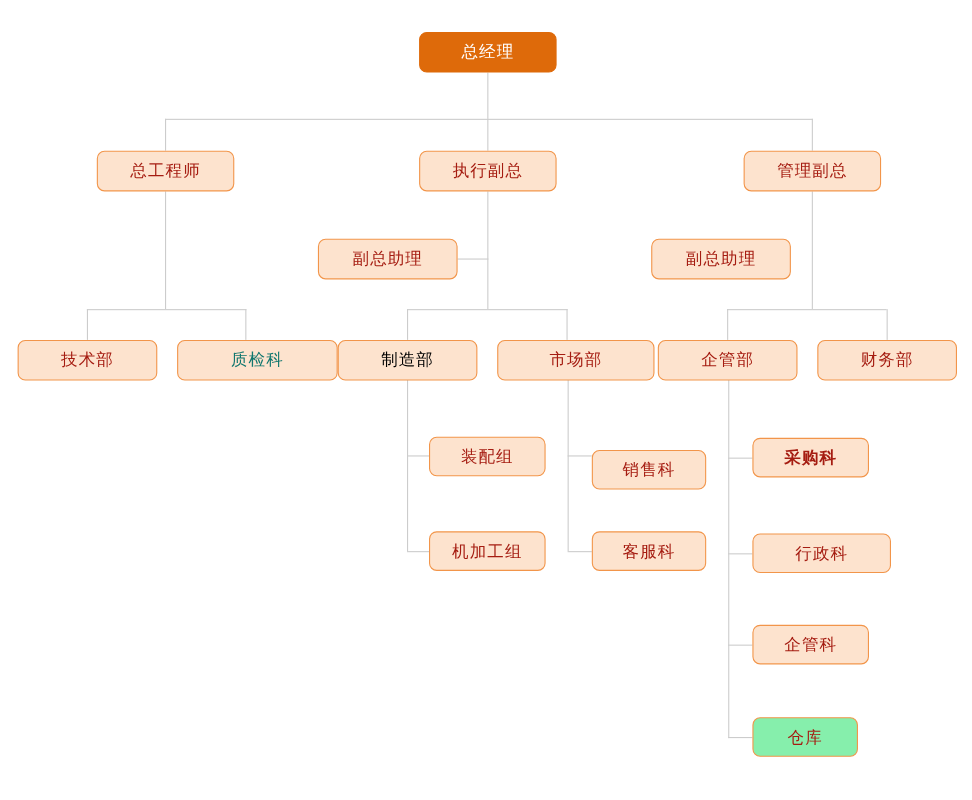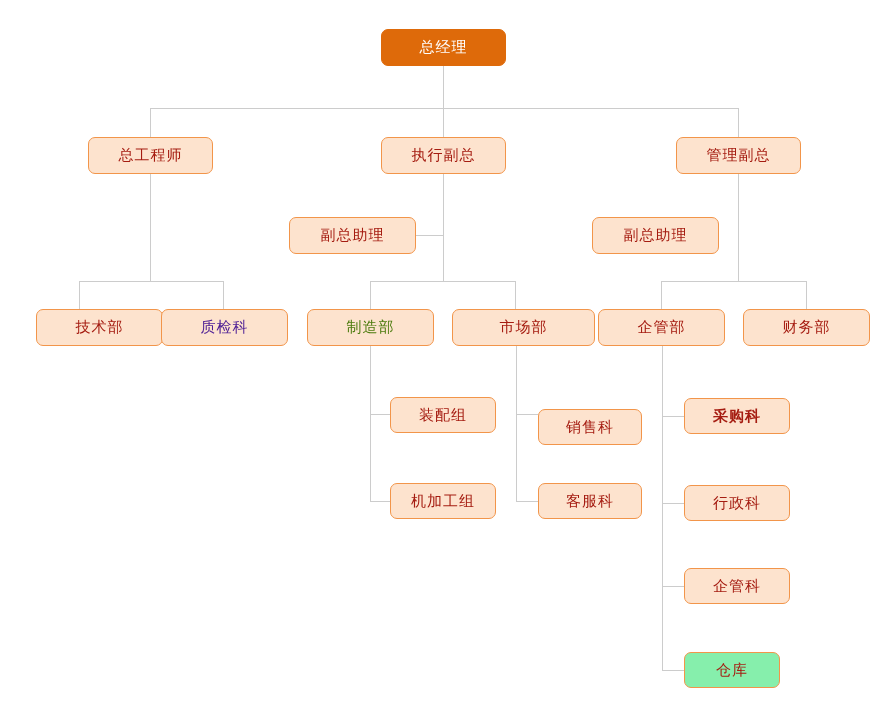--- a/index.html
+++ b/index.html
@@ -121,29 +121,29 @@
   </div>
 
   <div class="node level-sub" style="left: 289px; top: 217px; width: 127px; height: 37px; background: rgb(253, 227, 206); border-color: rgb(242, 149, 74); color: rgb(165, 28, 17);">
     <span class="node-label">副总助理</span>
   </div>
 
   <div class="node level-sub" style="left: 592px; top: 217px; width: 127px; height: 37px; background: rgb(253, 227, 206); border-color: rgb(242, 149, 74); color: rgb(165, 28, 17);">
     <span class="node-label">副总助理</span>
   </div>
 
-  <div class="node level-sub" style="left: 16px; top: 309px; width: 127px; height: 37px; background: rgb(253, 227, 206); border-color: rgb(242, 149, 74); color: rgb(165, 28, 17); margin-left: 20px;">
+  <div class="node level-sub" style="left: 16px; top: 309px; width: 127px; height: 37px; background: rgb(253, 227, 206); border-color: rgb(242, 149, 74); color: rgb(165, 28, 17);">
     <span class="node-label">技术部</span>
   </div>
 
-  <div class="node level-sub" style="left: 161px; top: 309px; width: 127px; height: 37px; background: rgb(253, 227, 206); border-color: rgb(242, 149, 74); color: #4c1d95;">
+  <div class="node level-sub" style="left: 161px; top: 309px; width: 146px; height: 37px; background: rgb(253, 227, 206); border-color: rgb(242, 149, 74); color: #0f766e;">
     <span class="node-label">质检科</span>
   </div>
 
-  <div class="node level-sub" style="left: 307px; top: 309px; width: 127px; height: 37px; background: rgb(253, 227, 206); border-color: rgb(242, 149, 74); color: #4d7c0f;">
+  <div class="node level-sub" style="left: 307px; top: 309px; width: 127px; height: 37px; background: rgb(253, 227, 206); border-color: rgb(242, 149, 74); color: #000000;">
     <span class="node-label">制造部</span>
   </div>
 
   <div class="node level-sub" style="left: 452px; top: 309px; width: 143px; height: 37px; background: rgb(253, 227, 206); border-color: rgb(242, 149, 74); color: rgb(165, 28, 17);">
     <span class="node-label">市场部</span>
   </div>
 
   <div class="node level-sub" style="left: 598px; top: 309px; width: 127px; height: 37px; background: rgb(253, 227, 206); border-color: rgb(242, 149, 74); color: rgb(165, 28, 17);">
     <span class="node-label">企管部</span>
   </div>
@@ -165,21 +165,21 @@
   </div>
 
   <div class="node level-sub" style="left: 538px; top: 483px; width: 104px; height: 36px; background: rgb(253, 227, 206); border-color: rgb(242, 149, 74); color: rgb(165, 28, 17);">
     <span class="node-label">客服科</span>
   </div>
 
   <div class="node level-sub" style="left: 684px; top: 398px; width: 106px; height: 36px; background: rgb(253, 227, 206); border-color: rgb(242, 149, 74); color: rgb(165, 28, 17); font-weight: bold;">
     <span class="node-label">采购科</span>
   </div>
 
-  <div class="node level-sub" style="left: 684px; top: 485px; width: 106px; height: 36px; background: rgb(253, 227, 206); border-color: rgb(242, 149, 74); color: rgb(165, 28, 17);">
+  <div class="node level-sub" style="left: 684px; top: 485px; width: 126px; height: 36px; background: rgb(253, 227, 206); border-color: rgb(242, 149, 74); color: rgb(165, 28, 17);">
     <span class="node-label">行政科</span>
   </div>
 
   <div class="node level-sub" style="left: 684px; top: 568px; width: 106px; height: 36px; background: rgb(253, 227, 206); border-color: rgb(242, 149, 74); color: rgb(165, 28, 17);">
     <span class="node-label">企管科</span>
   </div>
 
   <div class="node level-sub" style="left: 684px; top: 652px; width: 96px; height: 36px; background: #86efac; border-color: rgb(242, 149, 74); color: rgb(165, 28, 17);">
     <span class="node-label">仓库</span>
   </div>

